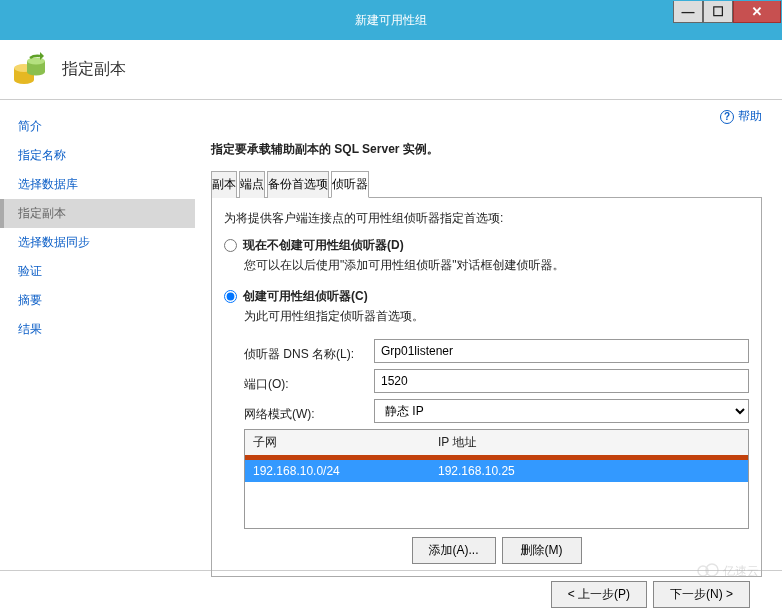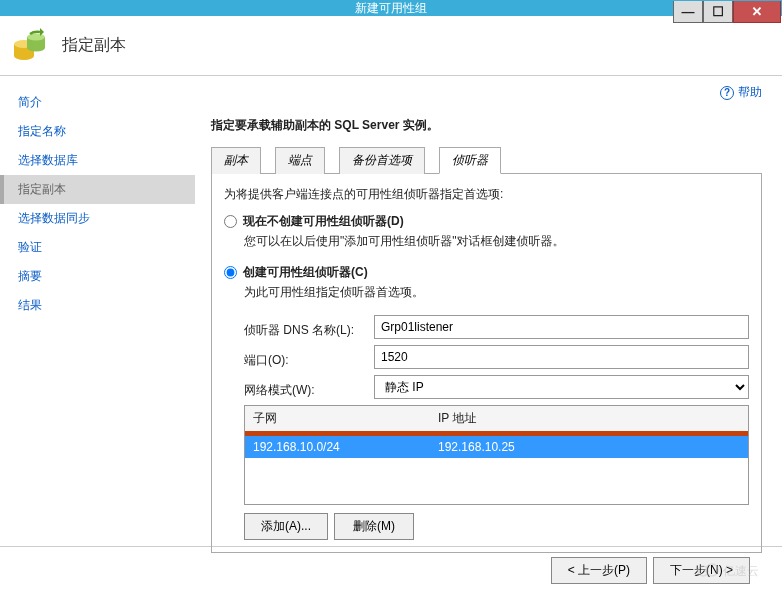--- a/index.html
+++ b/index.html
@@ -1,55 +1,55 @@
 <!DOCTYPE html>
 <html><head>
   <meta charset="utf-8">
   <style>
     * { box-sizing: border-box; margin: 0; padding: 0; font-family: "Microsoft YaHei", "Segoe UI", sans-serif; font-size: 12px; }
     body { background: #fff; width: 782px; height: 610px; overflow: hidden; }
-    .titlebar { background: #3aaed8; height: 16px; display: flex; align-items: center; justify-content: center; position: relative; color: #fff; border: 1px solid #3aaed8; }
+    .titlebar { background: #3aaed8; height: 40px; display: flex; align-items: center; justify-content: center; position: relative; color: #fff; border: 1px solid #3aaed8; }
     .titlebar-title { font-size: 12px; }
     .window-controls { position: absolute; right: 0; top: 0; display: flex; height: 22px; }
     .window-btn { width: 30px; height: 22px; display: flex; align-items: center; justify-content: center; border: 1px solid #666; border-top: none; background: #ddd; font-size: 13px; font-weight: bold; color: #222; cursor: default;}
     .window-btn.close { background: #c75050; color: #fff; border-color: #a03030; width: 48px; }
     .header { background: #fff; height: 60px; display: flex; align-items: center; padding: 0 10px; border-bottom: 1px solid #ccc; }
     .header-icon { width: 40px; height: 40px; margin-right: 12px; }
     .header-title { font-size: 16px; font-weight: 500; color: #333; }
     .body { display: flex; height: 470px; }
     .sidebar { width: 195px; background: #fff; padding: 12px 0; border-right: 0px; }
     .side-item { padding: 6px 14px; color: #0b5ec7; cursor: pointer; border-left: 4px solid transparent; }
     .side-item.active { color: #666; background: #d8d8d8; border-left: 4px solid #aaa; }
     .main { flex: 1; padding: 8px 20px 8px 16px; }
     .help-row { display: flex; justify-content: flex-end; align-items: center; padding-bottom: 4px; }
     .help-link { color: #0b5ec7; display: flex; align-items: center; gap: 4px; cursor: pointer; }
     .help-icon { width: 14px; height: 14px; border: 1px solid #0b5ec7; border-radius: 50%; display: inline-flex; align-items: center; justify-content: center; color: #0b5ec7; font-size: 10px; font-weight: bold; }
     .instruction { font-weight: bold; font-size: 12px; margin: 12px 0 12px 0; color: #222; }
     .tabs { display: flex; border-bottom: 1px solid #aaa; }
-    .tab { padding: 4px 12px; border: 1px solid #aaa; border-bottom: none; background: #f2f2f2; margin-right: 14px; cursor: pointer; position: relative; top: 1px; font-style: italic; }
+    .tab { padding: 4px 0; border: 1px solid #aaa; border-bottom: none; background: #f2f2f2; margin-right: 2px; cursor: pointer; position: relative; top: 1px; }
     .tab.active { background: #fff; border-bottom: 1px solid #fff; }
     .tab-content { border: 1px solid #aaa; border-top: none; padding: 12px; }
     .tab-desc { margin-bottom: 10px; color: #222; }
     .radio-block { margin-bottom: 8px; }
     .radio-line { display: flex; align-items: center; gap: 6px; }
     .radio-line label { color: #222; }
     .radio-desc { margin-left: 20px; color: #222; padding: 3px 0 6px; }
     .form-row { display: flex; align-items: flex-end; margin: 6px 0; }
     .form-row .flabel { width: 130px; color: #222; }
     .form-row input[type=text], .form-row select { flex: 1; border: 1px solid #999; padding: 3px 6px; height: 24px; font-size: 12px; background: #fff; }
     .grid-wrap { border: 1px solid #999; margin-top: 6px; }
     .grid-head { display: flex; background: #f5f5f5; border-bottom: 5px solid #c2410c; }
     .grid-head div { padding: 4px 8px; font-weight: normal; color: #222; }
     .grid-row { display: flex; background: #1e90ff; background: #0a78d7; color: #fff; }
     .grid-row.selected { background: #3399ff; }
     .grid-row div { padding: 4px 8px; }
     .col-subnet { width: 185px; }
     .col-ip { flex: 1; }
     .grid-empty { height: 46px; }
-    .grid-buttons { display: flex; justify-content: flex-start; gap: 6px; padding-top: 8px; }
+    .grid-buttons { display: flex; justify-content: center; gap: 6px; padding-top: 8px; }
     .btn { border: 1px solid #888; background: #f0f0f0; padding: 4px 16px; cursor: pointer; font-size: 12px; min-width: 80px; text-align: center; }
     .footer { border-top: 1px solid #ccc; padding: 10px 32px; display: flex; justify-content: flex-end; gap: 6px; align-items: center; }
     .watermark { position: absolute; right: 23px; bottom: 30px; opacity: 0.4; color: #aaa; font-size: 12px; display: flex; align-items: center; gap: 4px; pointer-events: none;}
     .watermark-icon { display: inline-block; }
   </style>
 </head>
 <body>
 
 <div class="titlebar">
   <span class="titlebar-title">新建可用性组</span>

